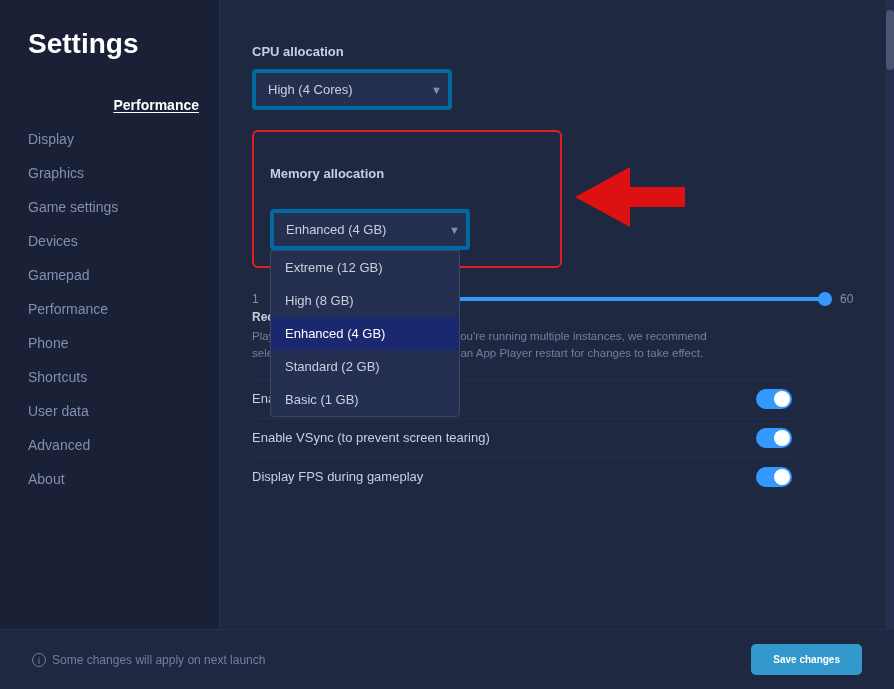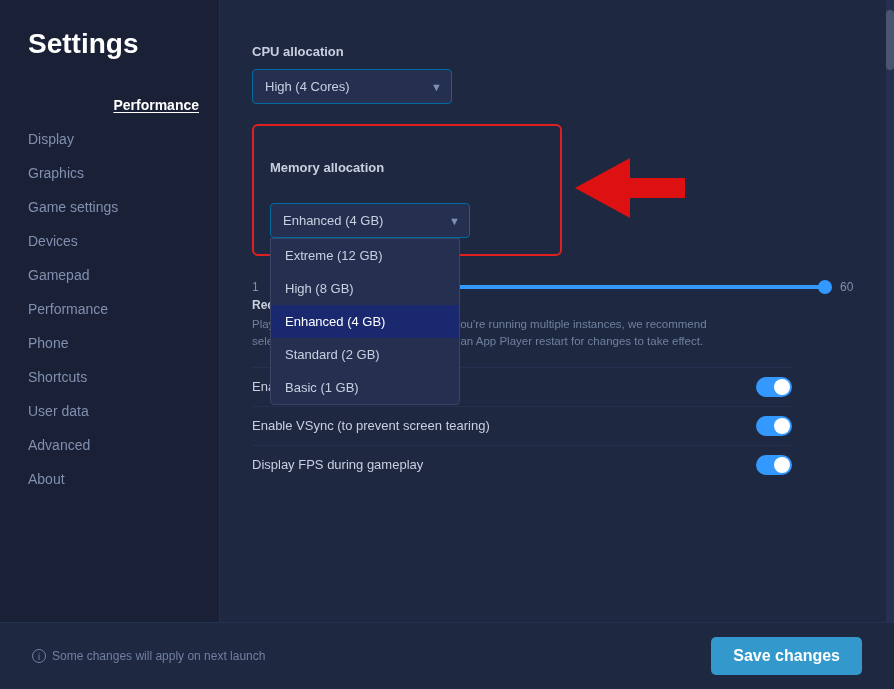--- a/index.html
+++ b/index.html
@@ -87,21 +87,21 @@
 
     
     .select-wrapper {
       position: relative;
       width: 200px;
       margin-bottom: 20px;
     }
 
     .select-box {
       background-color: #253050;
-      border: 1px solid #0369a1;
+      border: 4px solid #0369a1;
       border-radius: 4px;
       padding: 9px 36px 9px 12px;
       font-size: 13px;
       color: #c8d0e0;
       cursor: pointer;
       width: 100%;
       appearance: none;
       display: flex;
       align-items: flex-end;
       justify-content: space-between;
@@ -284,21 +284,21 @@
       color: #7080a0;
       flex-shrink: 0;
     }
 
     .save-btn {
       background-color: #3399cc;
       color: #ffffff;
       border: none;
       border-radius: 5px;
       padding: 10px 22px;
-      font-size: 16px;
+      font-size: 10px;
       font-weight: 600;
       cursor: pointer;
     }
 
     
     .arrow-container {
       position: absolute;
       right: -125px;
       top: 50%;
       transform: translateY(-50%);

